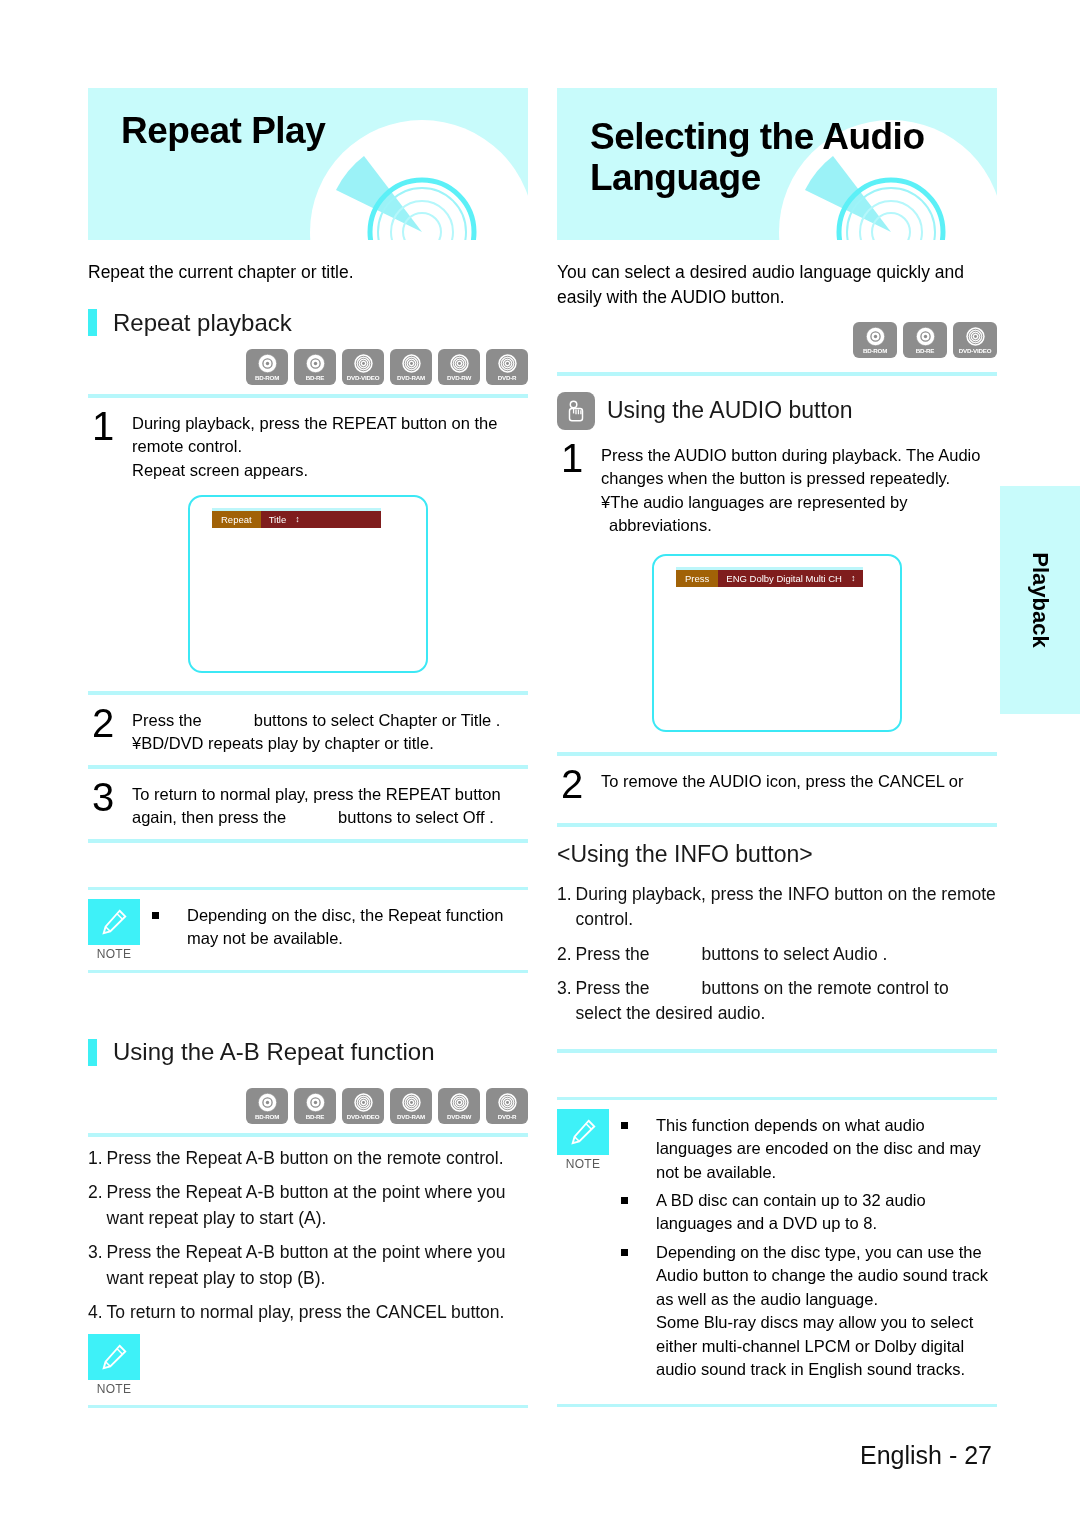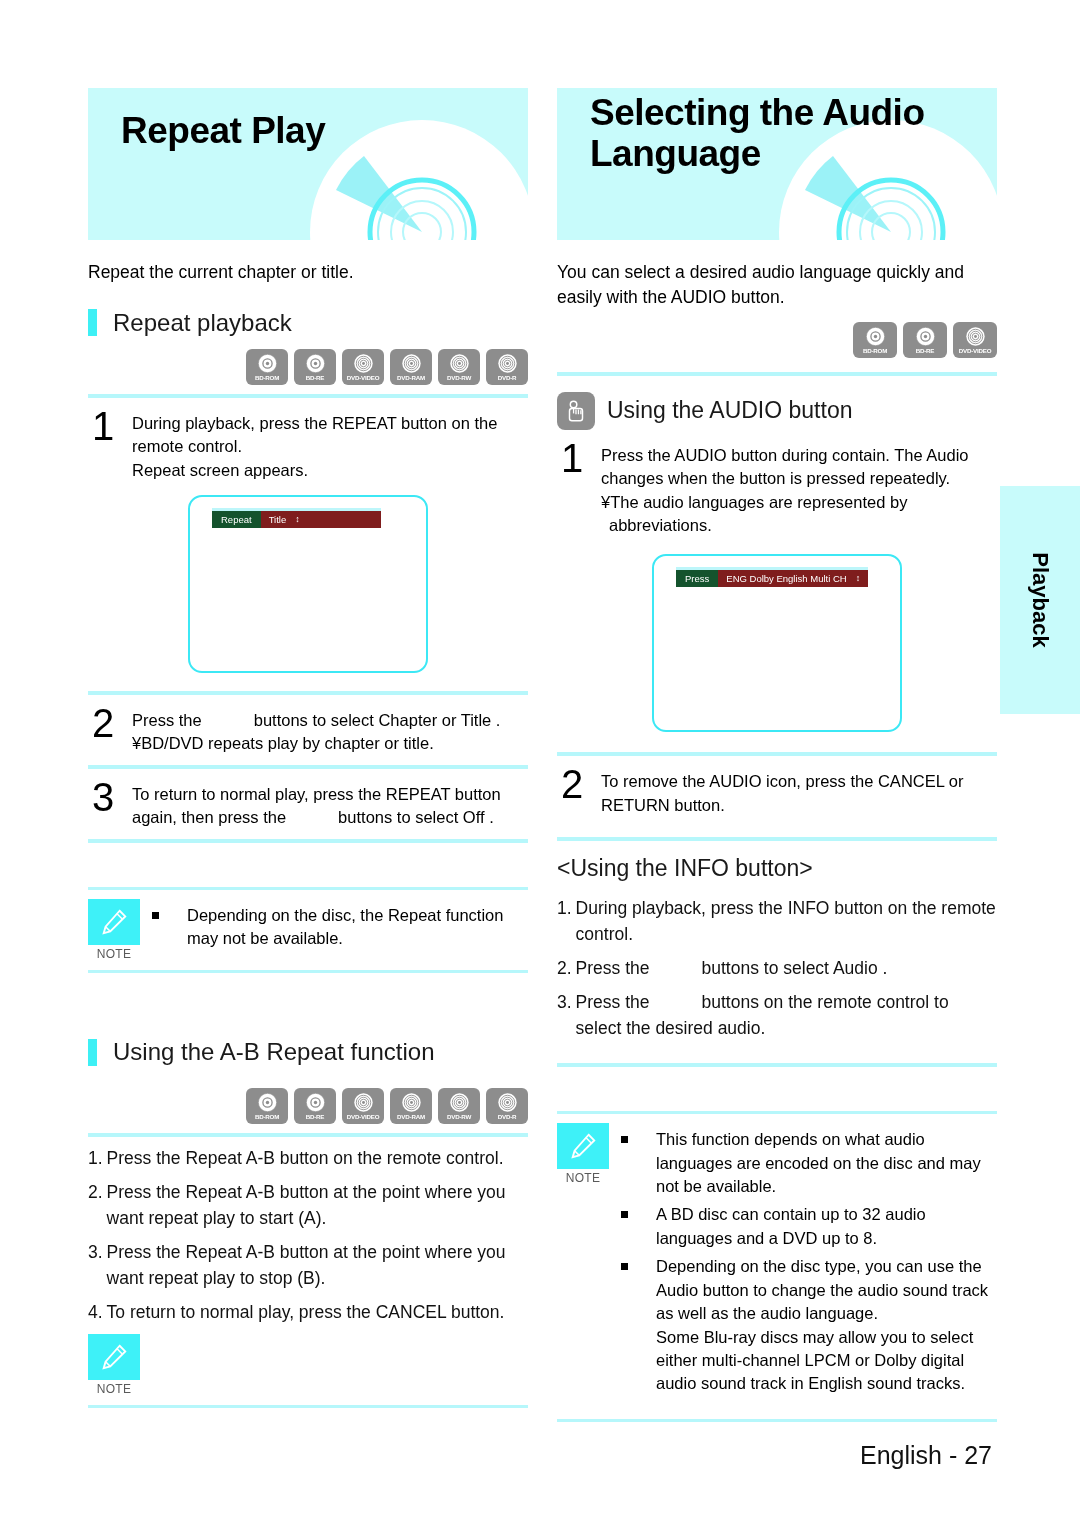--- a/index.html
+++ b/index.html
@@ -21,21 +21,21 @@
   .banner {
     position: relative; height: 152px; background: #c8fbfb;
     overflow: hidden;
   }
   .banner-title {
     position: relative; z-index: 3;
     font-size: 37px; font-weight: bold; letter-spacing: -0.5px;
     color: #000; line-height: 1.12;
     padding: 22px 0 0 33px;
   }
-  .banner-title.two-line { padding-top: 4px; }
+  .banner-title.two-line { padding-top: 28px; }
   .disc-art {
     position: absolute; right: -10px; bottom: -108px;
     width: 232px; height: 232px; z-index: 1;
   }
 
   
   .intro {
     font-size: 17.5px; line-height: 1.42; margin-top: 20px; color: #000;
   }
 
@@ -93,21 +93,21 @@
 
   
   .tv {
     border: 2px solid #3ce8f5; border-radius: 14px;
     height: 178px; margin: 12px auto 0; width: 240px;
     position: relative; background: #fff;
   }
   .tv.wide { width: 250px; }
   .osd { position: absolute; left: 22px; top: 14px; display: flex; height: 17px; }
   .osd-key {
-    background: #14532d; color: #ffffff; font-size: 9.5px;
+    background: #a16207; color: #ffffff; font-size: 9.5px;
     display: flex; align-items: center; padding: 0 9px; font-weight: 500;
   }
   .osd-val {
     background: #7f1d1d; color: #ffffff; font-size: 9.5px;
     display: flex; align-items: center; gap: 9px; padding: 0 8px;
     min-width: 120px;
   }
   .osd-val .ud { font-size: 9px; line-height: 1; }
   .osd-cap {
     position: absolute; left: 0; top: -3px; height: 3px; width: 100%;
@@ -478,45 +478,44 @@
           <path d="M13 12 L13 19" stroke="#ffffff" stroke-width="1.6"></path>
           <path d="M16 14 L16 20 M19 14 L19 20 M22 15 L22 20" stroke="#ffffff" stroke-width="1.6"></path>
         </svg>
       </div>
       <div class="icon-head-label">Using the AUDIO button</div>
     </div>
 
     <div class="step">
       <div class="step-num">1</div>
       <div class="step-body">
-        <div>Press the AUDIO button during contain. The Audio</div>
+        <div>Press the AUDIO button during playback. The Audio</div>
         <div>changes when the button is pressed repeatedly.</div>
         <div>¥The audio languages are represented by</div>
         <div style="padding-left:8px">abbreviations.</div>
       </div>
     </div>
 
     <div class="tv wide" style="margin-top:16px">
       <div class="osd">
         <div class="osd-cap"></div>
         <div class="osd-key">Press</div>
         <div class="osd-val">
-          <span>ENG Dolby English Multi CH</span>
+          <span>ENG Dolby Digital Multi CH</span>
           <span class="ud">↕</span>
         </div>
       </div>
     </div>
 
     <div class="rule" style="margin-top:20px"></div>
 
     <div class="step">
       <div class="step-num">2</div>
       <div class="step-body">
         <div>To remove the AUDIO icon, press the CANCEL  or</div>
-        <div>RETURN button.</div>
       </div>
     </div>
 
     <div class="rule" style="margin-top:20px"></div>
 
     <div class="icon-head" style="margin-top:14px">
       <div class="icon-head-label">&lt;Using the INFO button&gt;</div>
     </div>
 
     <div class="olist" id="info-list" style="margin-top:14px">

